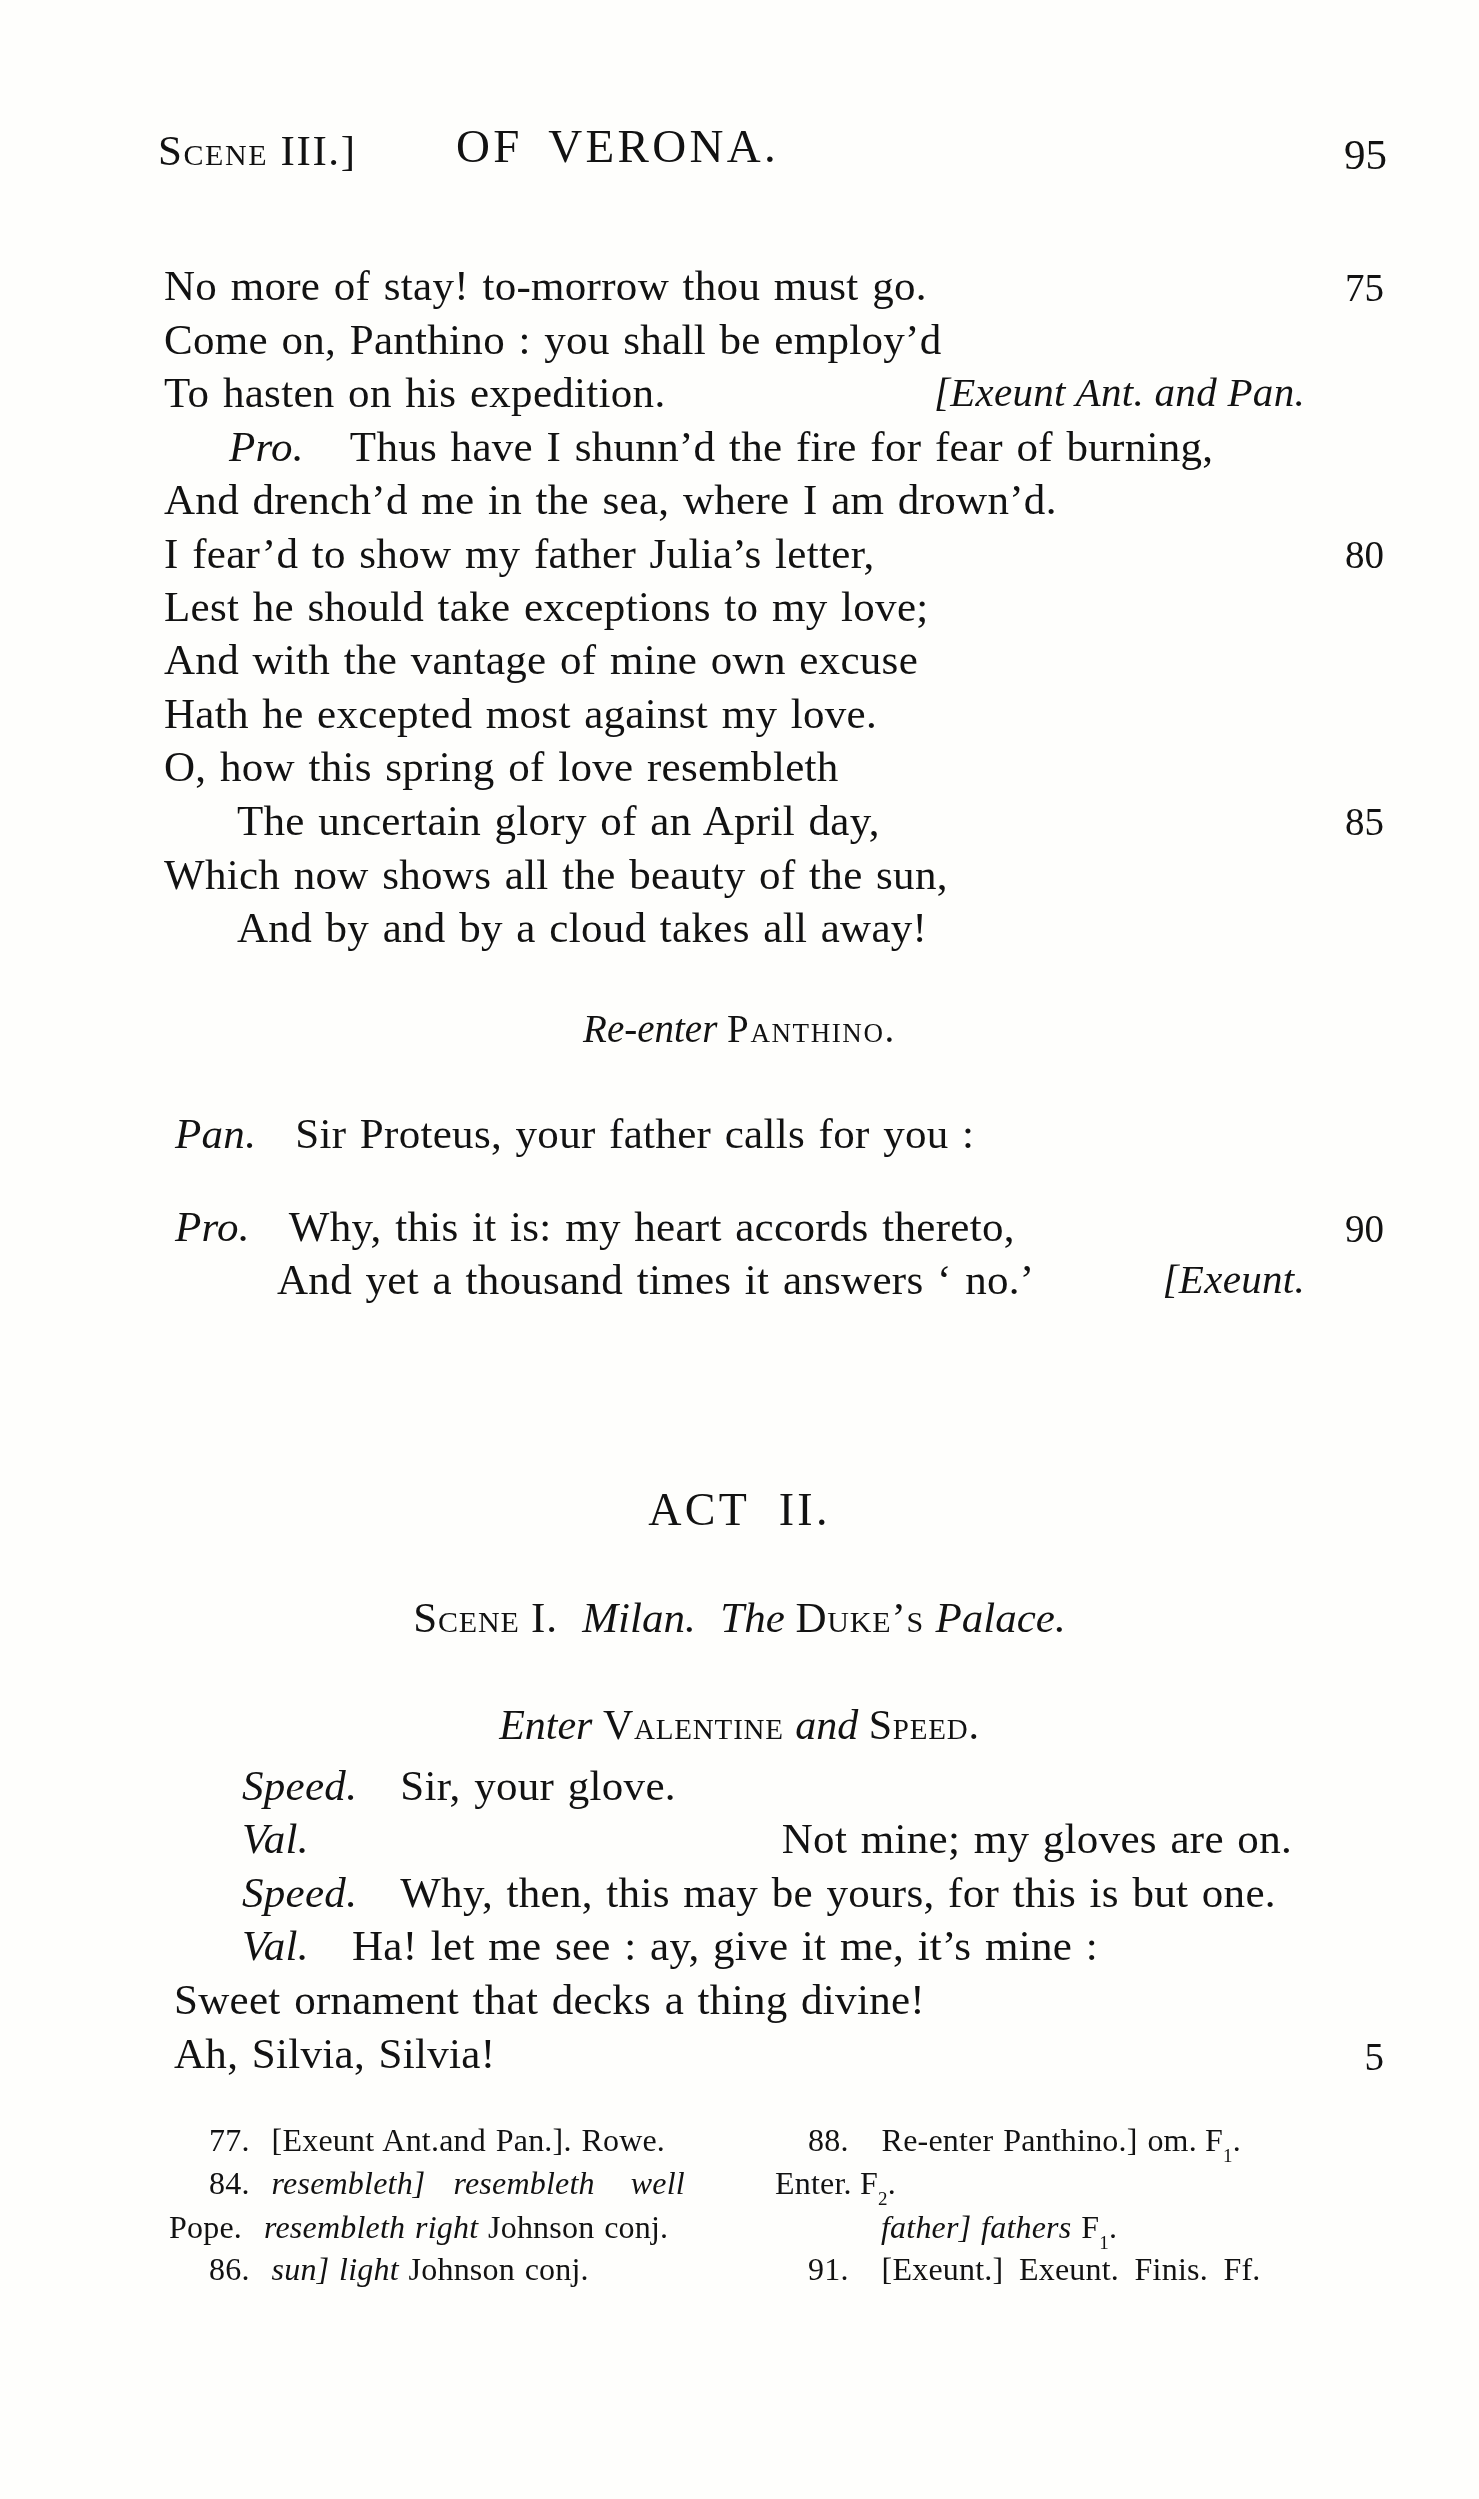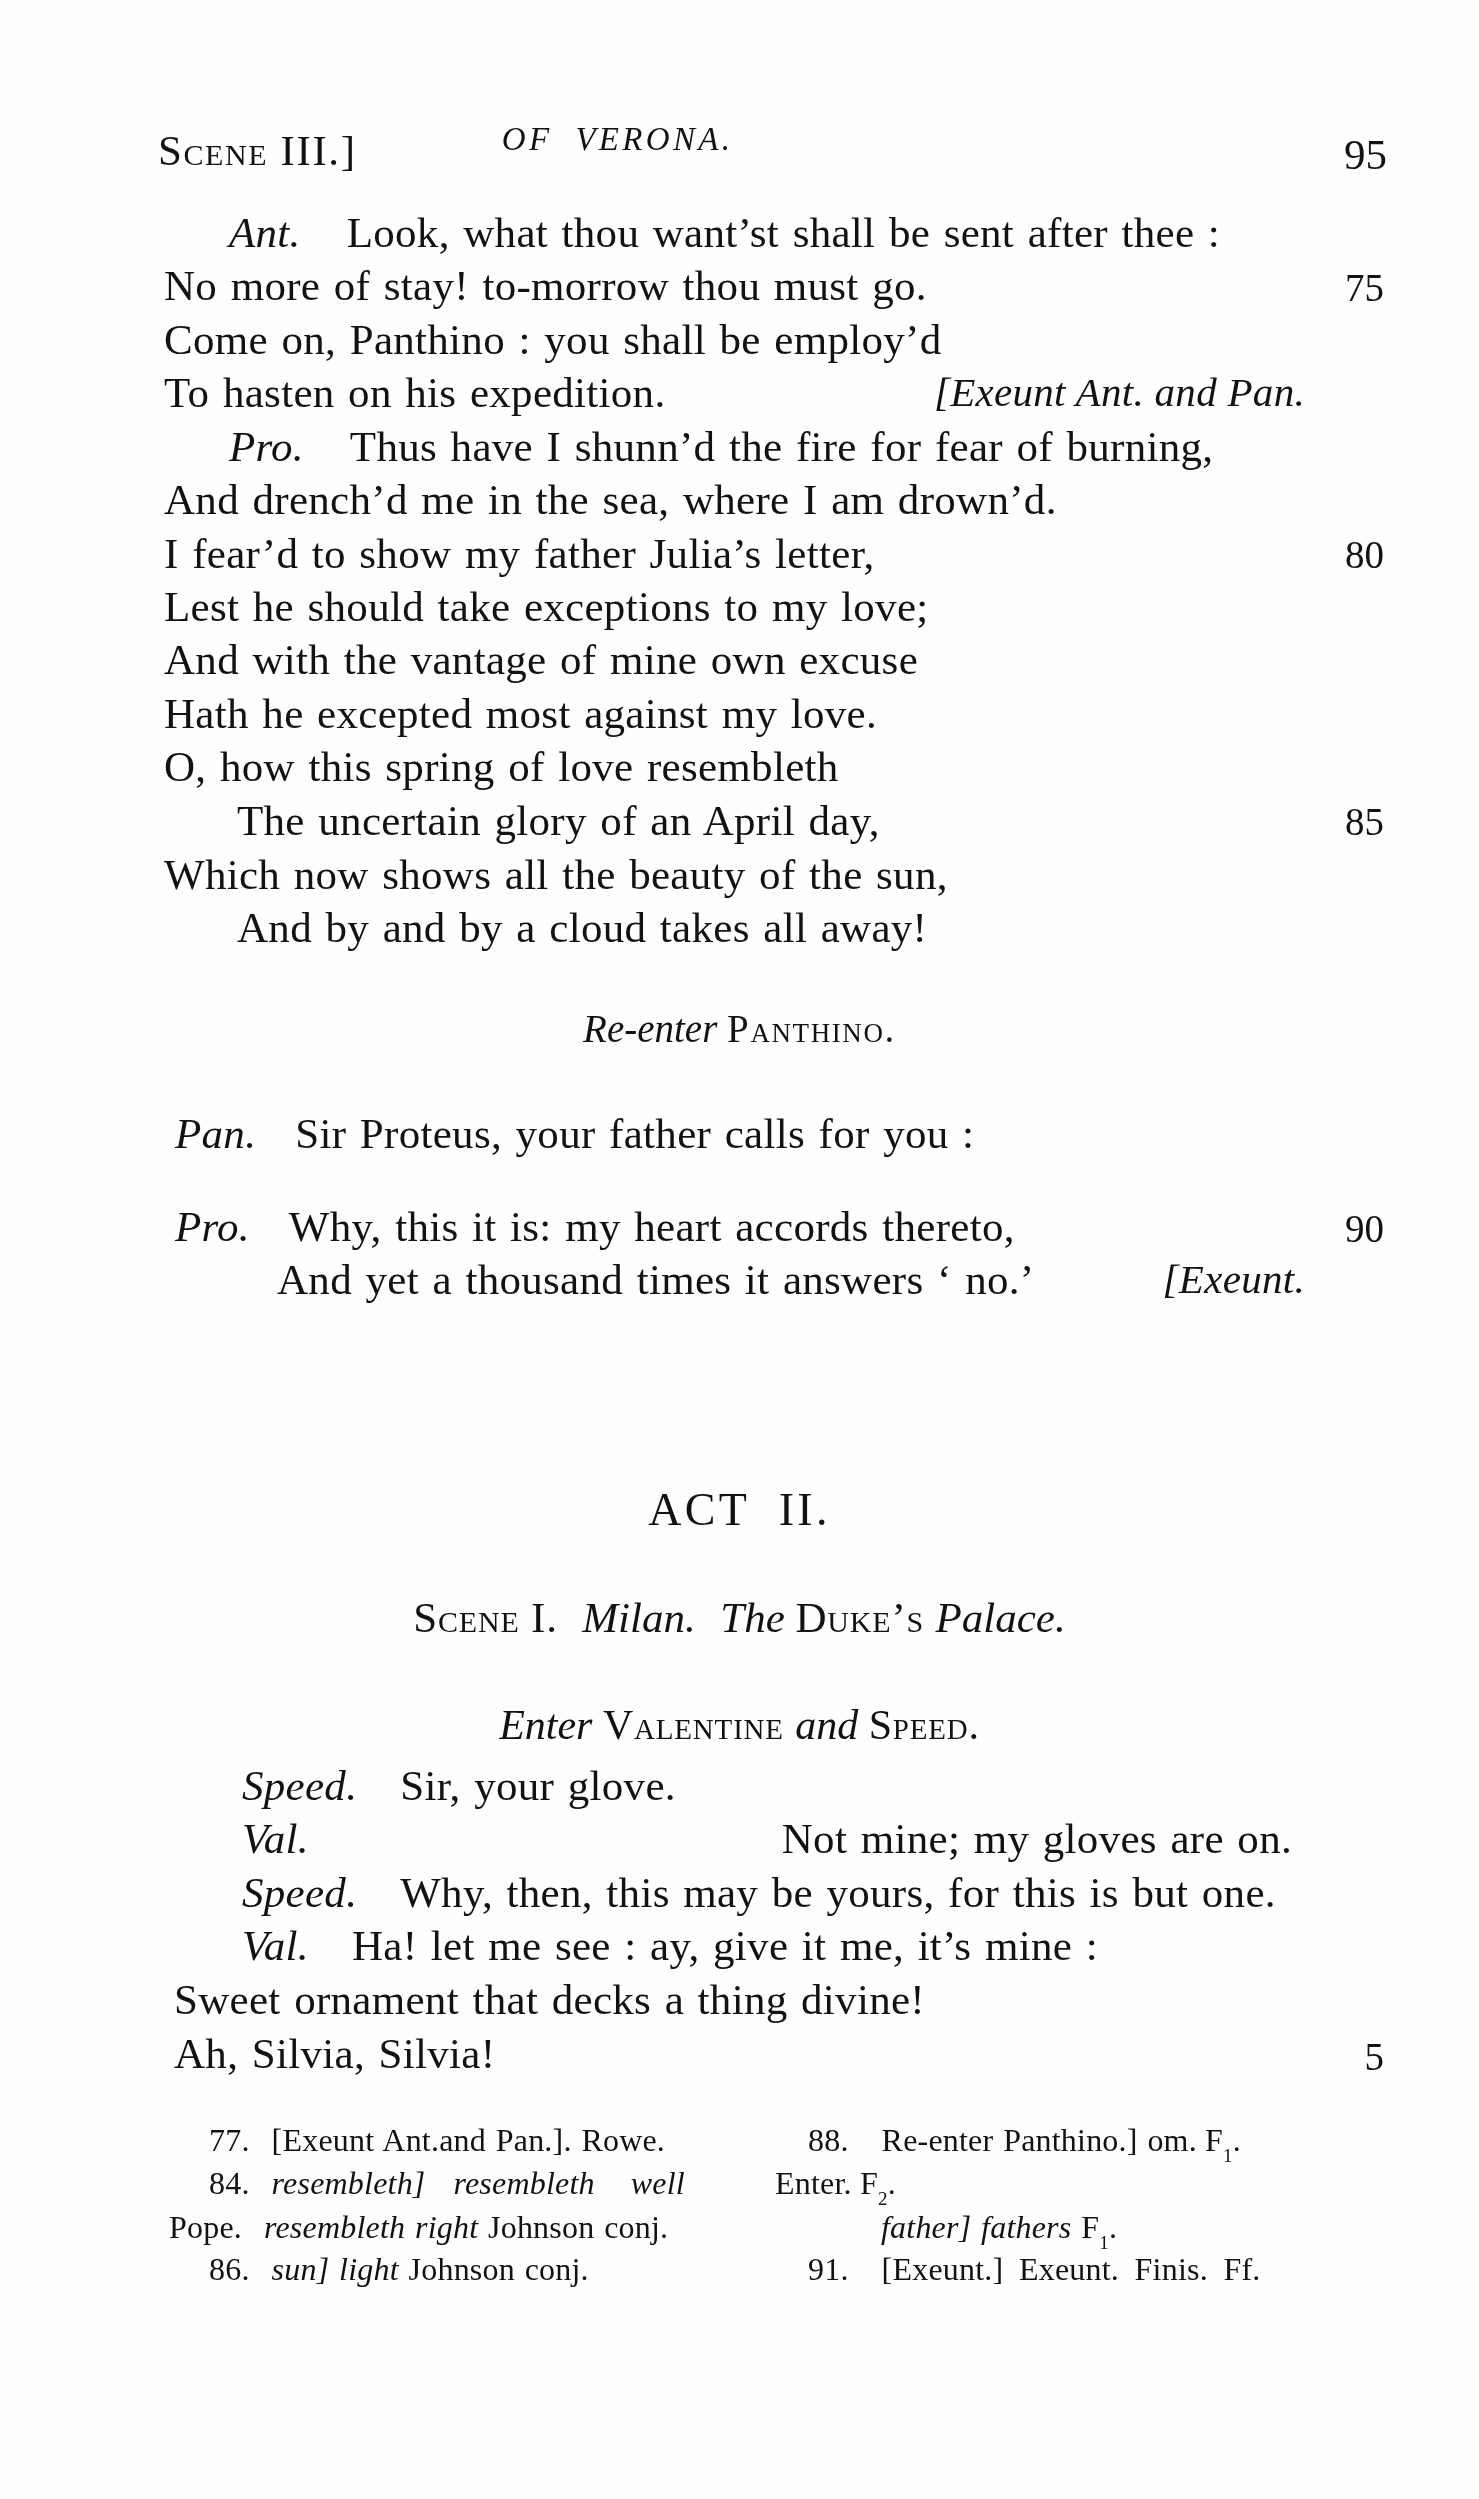--- a/index.html
+++ b/index.html
@@ -15,21 +15,21 @@
   .line{position:absolute;white-space:nowrap;font-size:43px;line-height:1;letter-spacing:0.3px;word-spacing:2.5px;}
   .rline{position:absolute;white-space:nowrap;font-size:43px;line-height:1;letter-spacing:0.3px;word-spacing:2.5px;right:187px;}
   .sp{font-style:italic;margin-right:46px;}
   .sp2{font-style:italic;margin-right:39px;}
   .sp3{font-style:italic;margin-right:43px;}
   .num{position:absolute;right:95px;font-size:39px;line-height:1;text-align:right;}
   .dir{position:absolute;right:174px;font-size:41px;line-height:1;font-style:italic;white-space:nowrap;letter-spacing:0.3px;}
   .i{font-style:italic;}
   .sc{font-variant:small-caps;}
   .hdr-left{position:absolute;top:129px;left:158px;font-size:43px;line-height:1;font-variant:small-caps;letter-spacing:1.6px;white-space:nowrap;}
-  .hdr-title{position:absolute;top:123px;left:0;width:1235px;text-align:center;font-size:33px;line-height:1;font-style:italic;letter-spacing:3.3px;word-spacing:11.5px;white-space:nowrap;}
+  .hdr-title{position:absolute;top:123px;left:0;width:1235px;text-align:center;font-size:47px;line-height:1;letter-spacing:3.3px;word-spacing:11.5px;white-space:nowrap;}
   .hdr-num{position:absolute;top:133px;right:92px;font-size:43px;line-height:1;}
   .center-line{position:absolute;left:0;width:1479px;text-align:center;white-space:nowrap;line-height:1;}
   .reenter{top:1009px;font-size:39px;}
   .reenter .sc{letter-spacing:1.6px;}
   .act{top:1487px;font-size:46px;letter-spacing:3.3px;word-spacing:14.7px;}
   .scn{top:1596px;font-size:43px;}
   .scn .sc{letter-spacing:0.8px;}
   .entr{top:1704px;font-size:42px;}
   .entr .sc{letter-spacing:0.8px;}
   .fn{position:absolute;white-space:nowrap;font-size:32px;line-height:1;letter-spacing:0.2px;word-spacing:1.6px;}
@@ -43,21 +43,20 @@
 </style>
 </head>
 <body>
 
 <div class="page" style="--ink: #121212; --paper: #fefefc;">
 
   <div class="hdr-left">Scene III.]</div>
   <div class="hdr-title">OF VERONA.</div>
   <div class="hdr-num">95</div>
 
-  <div class="line" style="top:211px;left:229px"><span class="sp">Ant.</span><span>Look, what thou want’st shall be sent after thee :</span></div>
   <div class="line" style="top:264px;left:164px"><span>No more of stay! to-morrow thou must go.</span></div>
   <div class="num" style="top:268px">75</div>
   <div class="line" style="top:318px;left:164px"><span>Come on, Panthino : you shall be employ’d</span></div>
   <div class="line" style="top:371px;left:164px"><span>To hasten on his expedition.</span></div>
   <div class="dir" style="top:372px">[Exeunt Ant. and Pan.</div>
   <div class="line" style="top:425px;left:229px"><span class="sp">Pro.</span><span>Thus have I shunn’d the fire for fear of burning,</span></div>
   <div class="line" style="top:478px;left:164px"><span>And drench’d me in the sea, where I am drown’d.</span></div>
   <div class="line" style="top:532px;left:164px"><span>I fear’d to show my father Julia’s letter,</span></div>
   <div class="num" style="top:535px">80</div>
   <div class="line" style="top:585px;left:164px"><span>Lest he should take exceptions to my love;</span></div>

